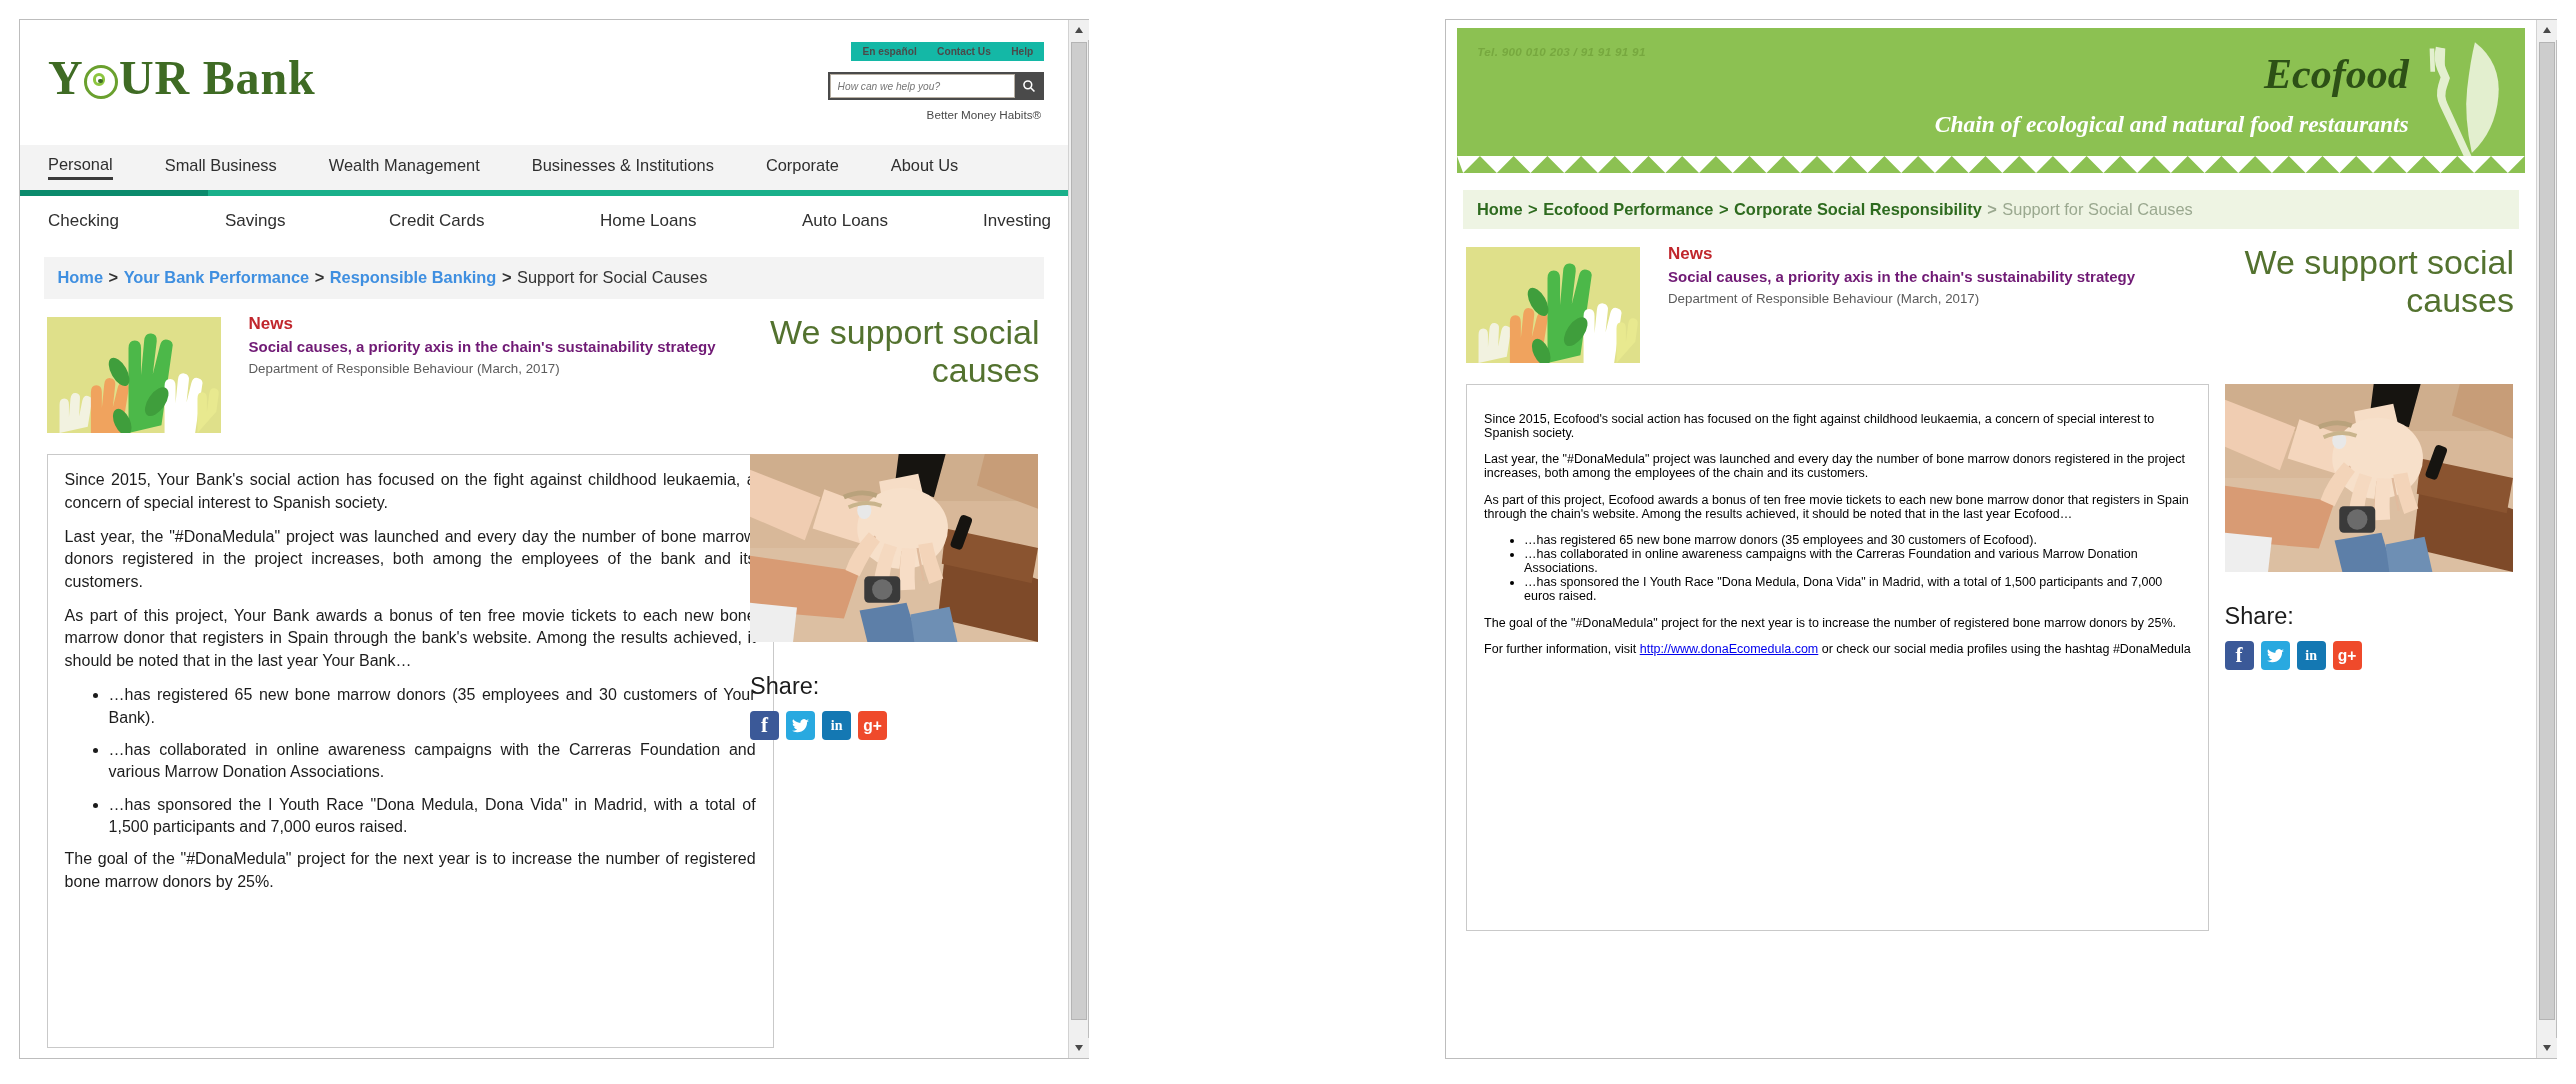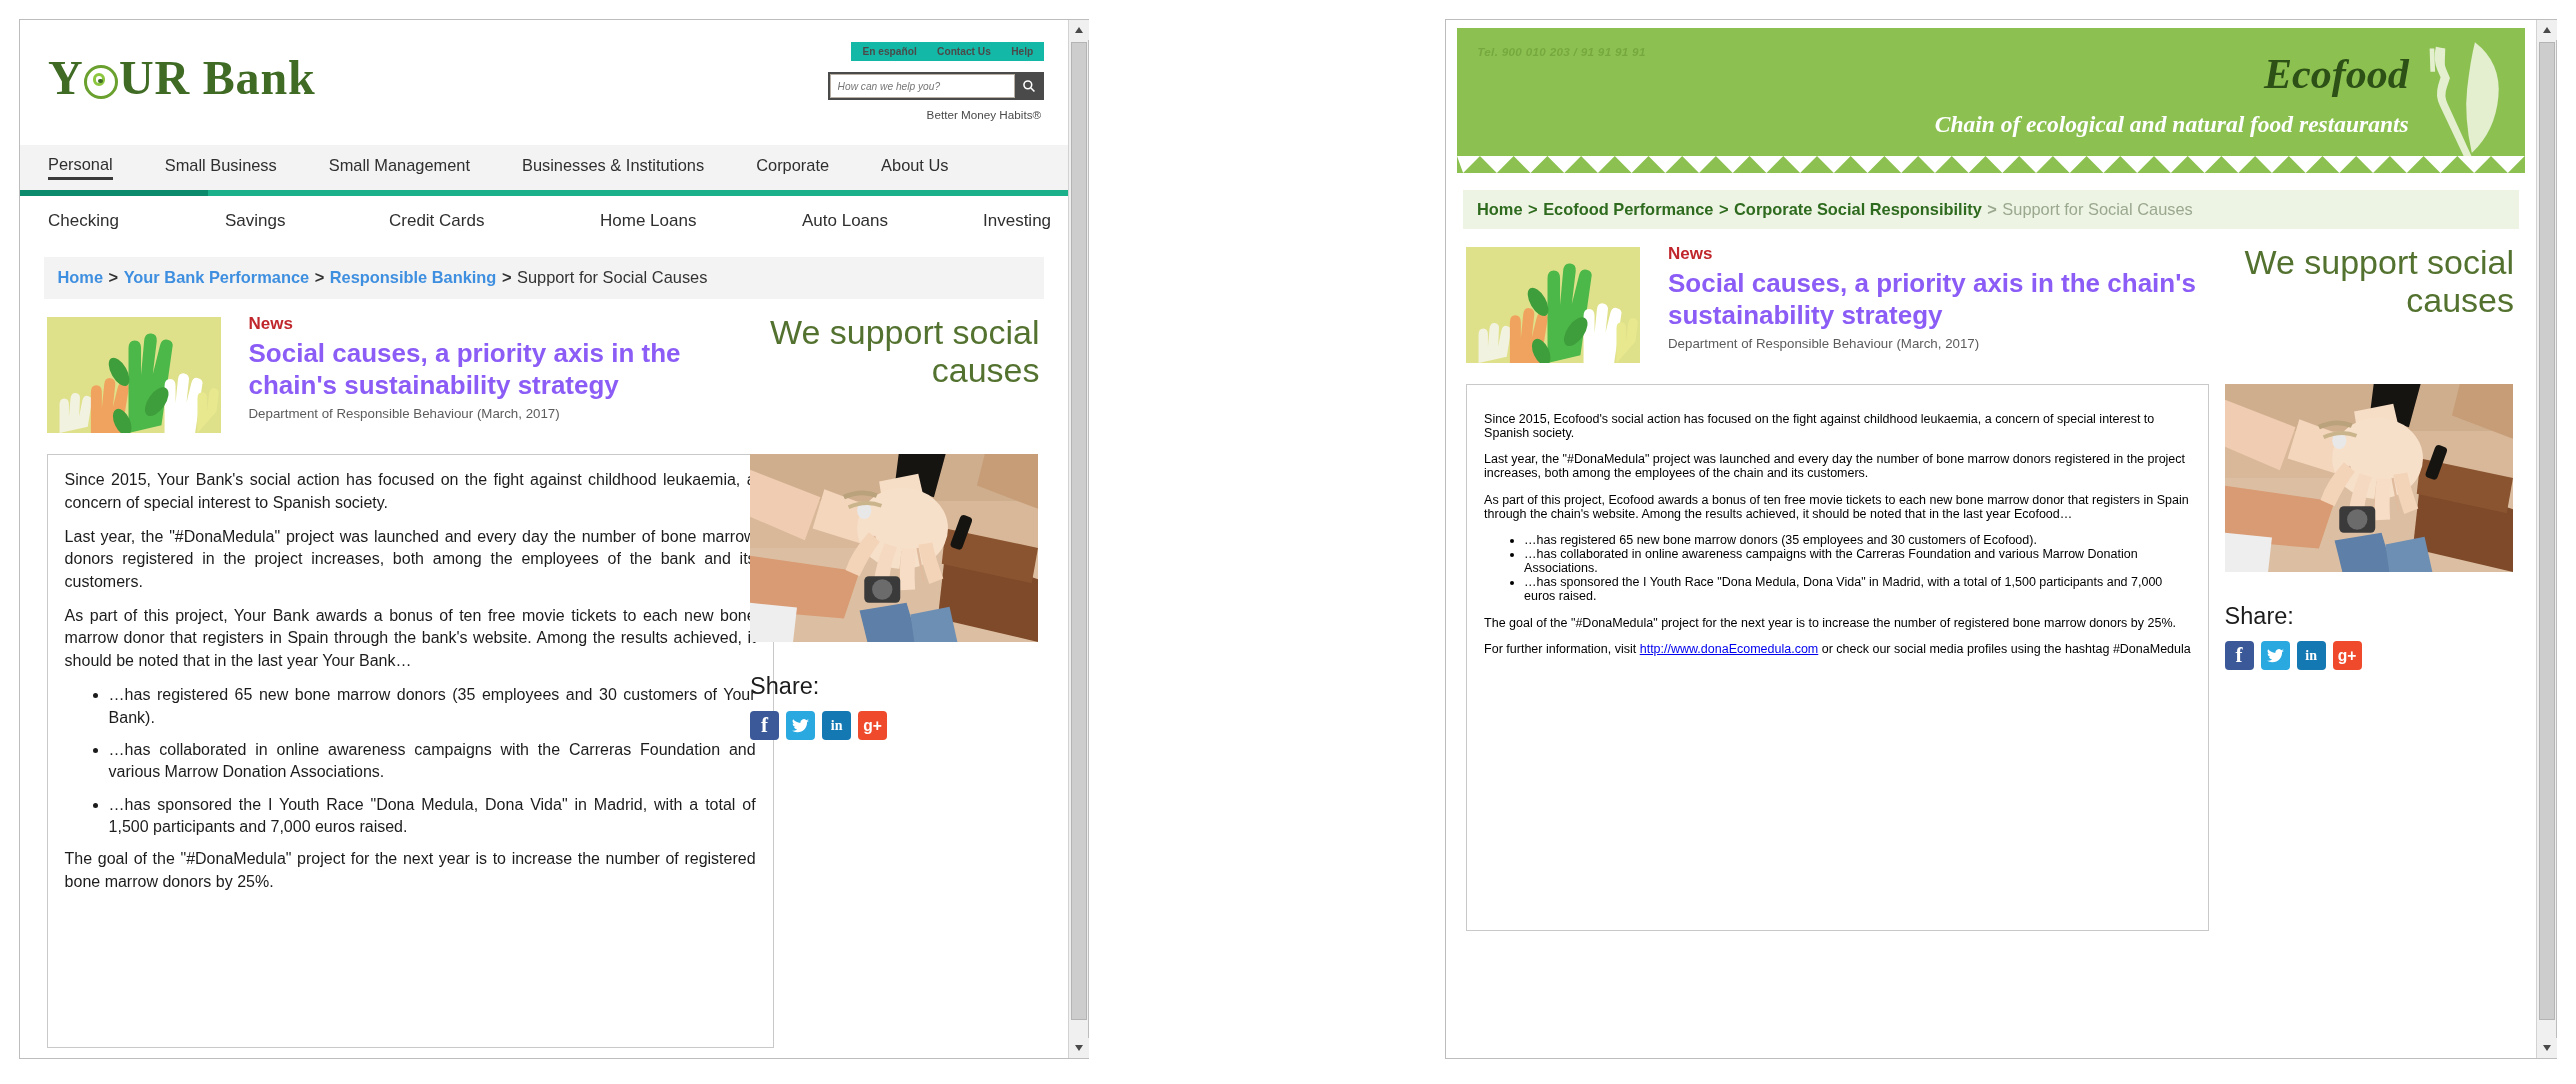--- a/index.html
+++ b/index.html
@@ -45,21 +45,21 @@
   .crumb-bank{margin:11px 23.5px 0 23.5px;background:#f3f3f3;height:42px;display:flex;align-items:center;padding-left:14px;font-size:16.4px;white-space:nowrap;}
   .crumb-bank a{color:#3f8fe0;text-decoration:none;font-weight:700;}
   .crumb-bank .sep{color:#333;margin:0 5.5px;font-weight:700;}
   .crumb-bank .cur{color:#333;}
 
   
   .news-row{position:relative;margin:15.6px 23.5px 0 23.5px;height:129px;}
   .thumb{position:absolute;left:3.1px;top:3.1px;width:174px;height:116px;background:#dfe08a;overflow:hidden;}
   .news-text{position:absolute;left:205px;top:0;right:313px;}
   .news-kicker{color:#c0272d;font-size:17px;font-weight:700;margin-bottom:3.9px;}
-  .news-title{font-size:26px;font-weight:700;color:#8b5cf6;line-height:1.22;}
+  .news-title{font-size:15px;font-weight:700;color:#701a75;line-height:1.22;}
   .news-byline{font-size:13.3px;color:#5c5c5c;margin-top:4.7px;}
 
   .support-head{position:absolute;right:4.7px;top:-1.6px;width:274px;text-align:right;font-size:34px;line-height:1.12;color:#53722f;}
 
   
   .cols{position:relative;margin:11px 23.5px 0 23.5px;height:618px;}
   .article{position:absolute;left:3.1px;top:0;width:727px;height:594px;border:0.8px solid #c9c9c9;box-sizing:border-box;padding:14px 17px 7.8px 17px;background:#fff;}
   .article p{margin:0 0 11px 0;font-size:16px;line-height:1.42;color:#1c1c1c;text-align:justify;}
   .article ul{margin:3.1px 0 9.4px 0;padding-left:44px;}
   .article li{font-size:16px;line-height:1.42;color:#1c1c1c;text-align:justify;margin-bottom:9.4px;}
@@ -125,21 +125,21 @@
             </svg>
           </div>
         </div>
 
         <div class="bmh">Better Money Habits®</div>
       </div>
 
       <div class="nav-primary">
         <a href="#" class="active">Personal</a>
         <a href="#">Small Business</a>
-        <a href="#">Small Management</a>
+        <a href="#">Wealth Management</a>
         <a href="#">Businesses &amp; Institutions</a>
         <a href="#">Corporate</a>
         <a href="#">About Us</a>
       </div>
       <div class="nav-rule">
           <div class="seg"></div>
         </div>
 
       <div class="nav-secondary">
         <a href="#" style="left:28px">Checking</a>

